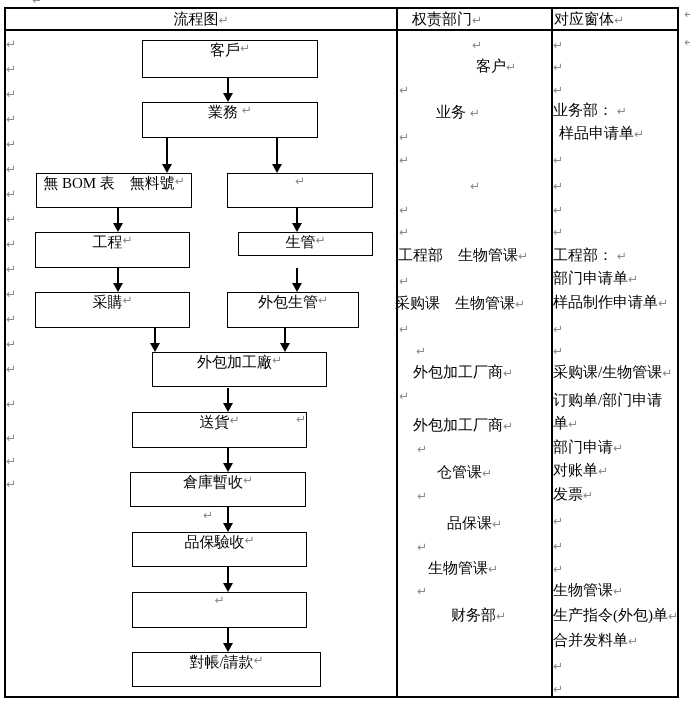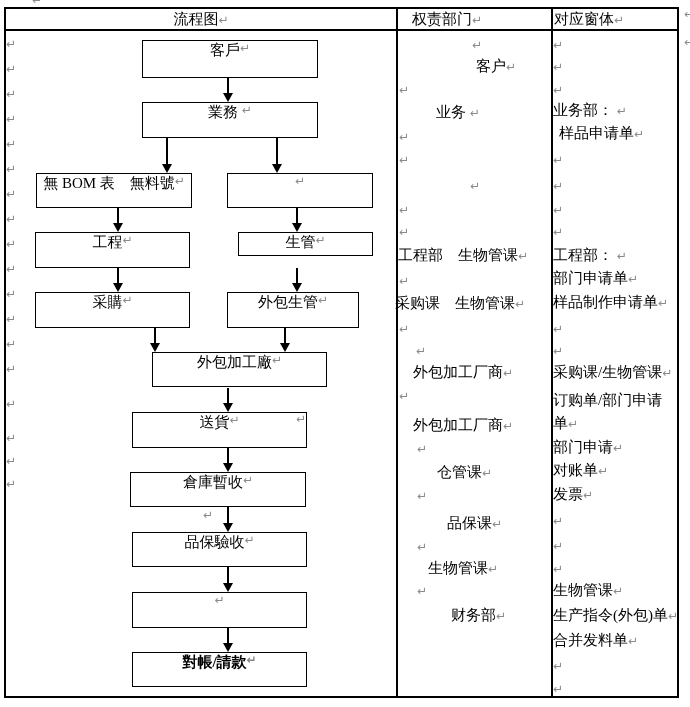--- a/index.html
+++ b/index.html
@@ -44,21 +44,21 @@
     <div class="box" style="left: 227px; top: 173px; width: 146px; height: 35px;"><span class="pl">↵</span></div>
     <div class="box" style="left: 35px; top: 232px; width: 155px; height: 36px;"><span>工程</span><span class="pl">↵</span></div>
     <div class="box" style="left: 238px; top: 232px; width: 135px; height: 24px;"><span>生管</span><span class="pl">↵</span></div>
     <div class="box" style="left: 35px; top: 292px; width: 155px; height: 36px;"><span>采購</span><span class="pl">↵</span></div>
     <div class="box" style="left: 227px; top: 292px; width: 132px; height: 36px;"><span>外包生管</span><span class="pl">↵</span></div>
     <div class="box" style="left: 132px; top: 352px; width: 175px; height: 35px; margin-left: 20px;"><span>外包加工廠</span><span class="pl">↵</span></div>
     <div class="box" style="left: 132px; top: 412px; width: 175px; height: 36px;"><span>送貨</span><span class="pl">↵</span></div>
     <div class="box" style="left: 130px; top: 472px; width: 176px; height: 35px;"><span>倉庫暫收</span><span class="pl">↵</span></div>
     <div class="box" style="left: 132px; top: 532px; width: 175px; height: 35px;"><span>品保驗收</span><span class="pl">↵</span></div>
     <div class="box" style="left: 132px; top: 592px; width: 175px; height: 36px;"><span class="pl">↵</span></div>
-    <div class="box" style="left: 132px; top: 652px; width: 175px; height: 35px; font-weight: bold;"><span>對帳/請款</span><span class="pl">↵</span></div>
+    <div class="box" style="left: 132px; top: 652px; width: 189px; height: 35px;"><span>對帳/請款</span><span class="pl">↵</span></div>
     <div class="aline" style="left: 227px; top: 78px; height: 16px;"></div>
     <div class="ahead" style="left: 223px; top: 93px;"></div>
     <div class="aline" style="left: 166px; top: 138px; height: 27px;"></div>
     <div class="ahead" style="left: 162px; top: 164px;"></div>
     <div class="aline" style="left: 276px; top: 138px; height: 27px;"></div>
     <div class="ahead" style="left: 272px; top: 164px;"></div>
     <div class="aline" style="left: 117px; top: 208px; height: 16px;"></div>
     <div class="ahead" style="left: 113px; top: 223px;"></div>
     <div class="aline" style="left: 296px; top: 208px; height: 16px;"></div>
     <div class="ahead" style="left: 292px; top: 223px;"></div>

